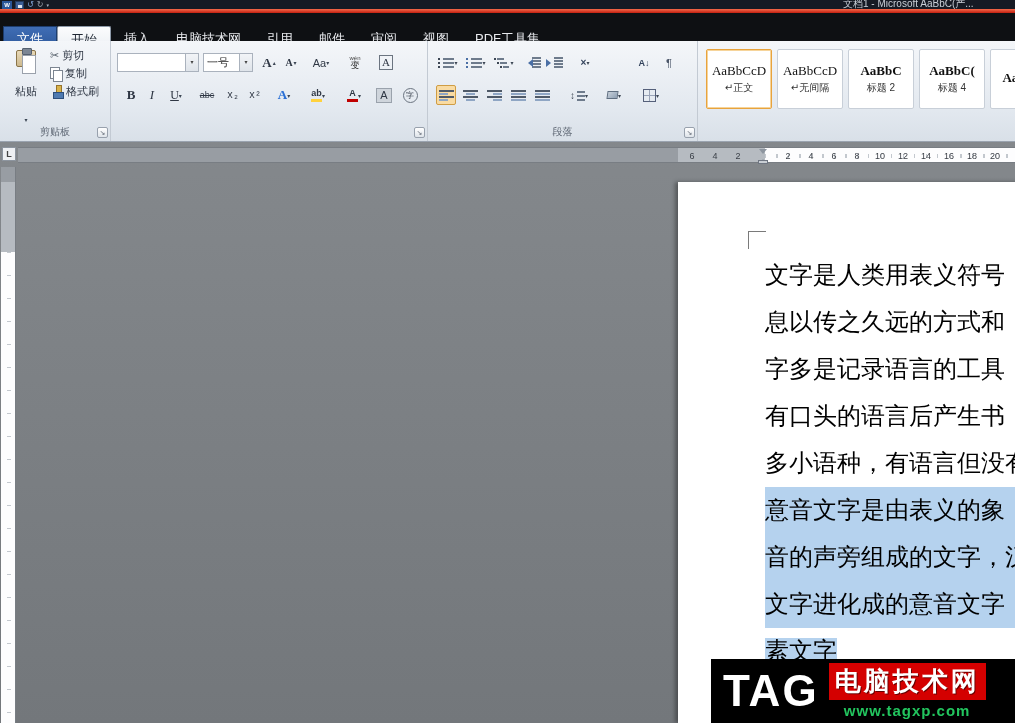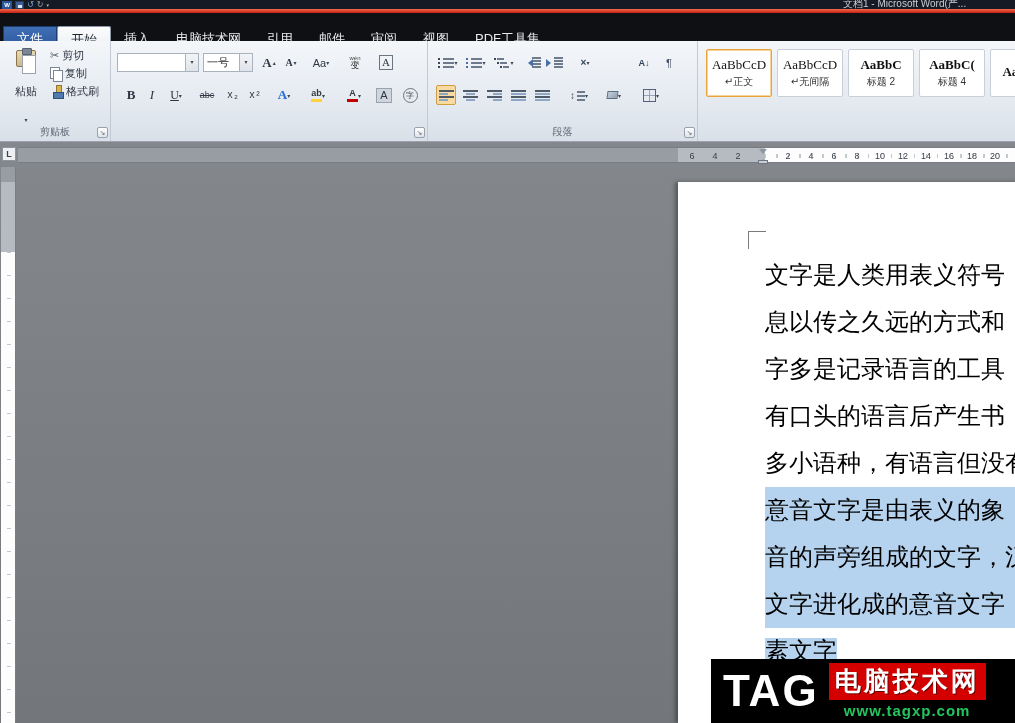--- a/index.html
+++ b/index.html
@@ -111,21 +111,21 @@
   .updn{font-size:10px;color:#3c4654;}
   .bkt{width:11px;height:8px;background:linear-gradient(135deg,#c7d0da,#8fa0b4);border:1px solid #5f6e80;transform:skewX(-8deg);}
   .brd{width:13px;height:13px;border:1px solid #55607a;background-repeat:no-repeat;background-image:
     linear-gradient(#9aa4b8,#9aa4b8),linear-gradient(#9aa4b8,#9aa4b8);
     background-position:50% 0,0 50%;background-size:1px 100%,100% 1px;}
   .sortg{font-size:9px;font-weight:bold;color:#33435c;}
   .pilg{font-size:11px;color:#4a5568;}
   .xg{font-size:10px;font-weight:bold;color:#33435c;}
   
   .g-styles{flex:1;display:flex;gap:5px;padding:8px 0 0 8px;overflow:hidden;}
-  .card{flex:none;width:66px;height:48px;background:#fff;border:1px solid #c8cfd8;border-radius:2px;
+  .card{flex:none;width:66px;height:60px;background:#fff;border:1px solid #c8cfd8;border-radius:2px;
         display:flex;flex-direction:column;align-items:center;justify-content:center;gap:2px;}
   .card.selected{border:1px solid #e8a33d;box-shadow:0 0 0 1px #f6d49a inset;}
   .card .sample{font-size:13px;color:#111;font-family:"Liberation Serif",serif;white-space:nowrap;}
   .card.hd .sample{font-weight:bold;}
   .card .sname{font-size:10px;color:#333;white-space:nowrap;}
   
   .band{position:absolute;top:142px;left:0;right:0;height:25px;}
   .tabsel{position:absolute;left:2px;top:5px;width:14px;height:14px;background:#eef0f3;border:1px solid #8d959f;
           font-size:9px;font-weight:bold;color:#444;text-align:center;line-height:12px;}
   .hruler{position:absolute;left:18px;right:0;top:5px;height:16px;background:#989da3;border-top:1px solid #787d83;border-bottom:1px solid #787d83;}
@@ -163,21 +163,21 @@
 <div class="app">
 
   <div class="titlebar">
     <div class="qat">
       <span class="wlogo">W</span>
       <span class="sav"></span>
       <span class="qglyph">↺</span>
       <span class="qglyph gray">↻</span>
       <span class="qcaret">▾</span>
     </div>
-    <span class="win-title">文档1 - Microsoft Word(产...</span>
+    <span class="win-title">文档1 - Microsoft AaBbC(产...</span>
   </div>
   <div class="accent"></div>
 
   <div class="tabrow">
     <div class="file-tab">文件</div>
     <div class="tab active">开始</div>
     <div class="tab">插入</div>
     <div class="tab">电脑技术网</div>
     <div class="tab">引用</div>
     <div class="tab">邮件</div>

